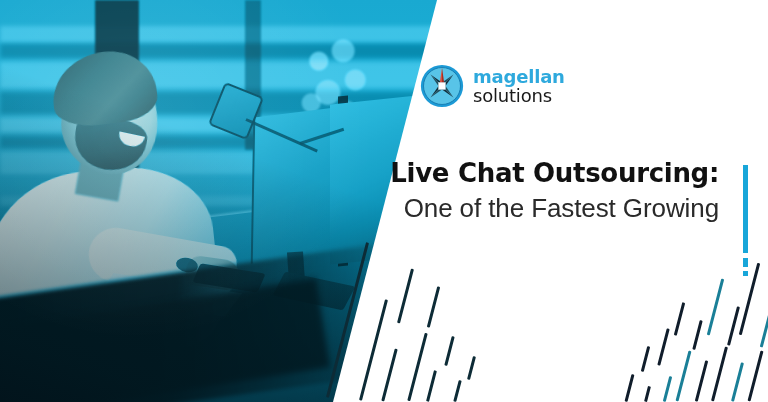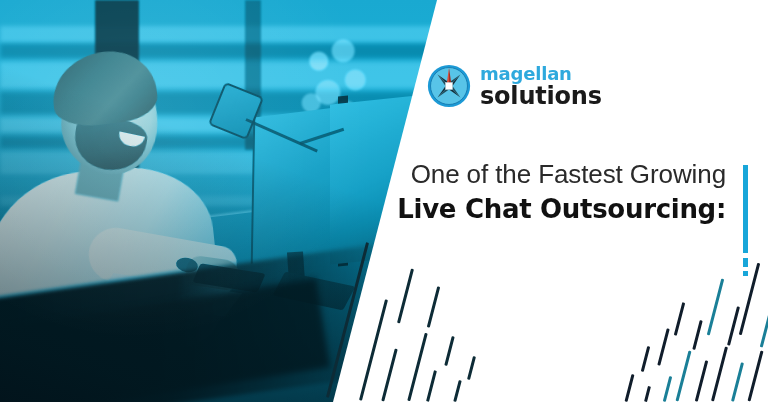--- a/index.html
+++ b/index.html
@@ -357,21 +357,21 @@
     position: absolute;
     inset: 0;
     background: #11a3cb;
     mix-blend-mode: color;
     opacity: .62;
   }
 
   
   .content-panel {
     position: absolute;
-    right: 9px;
+    right: 16px;
     top: 0;
     width: 440px;
     height: 402px;
     background: transparent;
   }
 
   
   .logo {
     position: absolute;
     left: 108px;
@@ -392,22 +392,22 @@
   }
   .logo-word-1 {
     font-family: "DejaVu Sans", sans-serif;
     font-size: 18px;
     font-weight: 700;
     color: #2ea9dd;
     letter-spacing: -0.2px;
   }
   .logo-word-2 {
     font-family: "DejaVu Sans", sans-serif;
-    font-size: 24px;
-    font-weight: 700;
+    font-size: 18px;
+    font-weight: 400;
     color: #1a1a1a;
     letter-spacing: -0.2px;
     margin-top: 1px;
   }
 
   
   .headline {
     position: absolute;
     right: 33px;
     top: 156px;
@@ -559,22 +559,22 @@
 
         <rect x="42" y="42" width="16" height="16" fill="#ffffff" stroke="#b9d9e4" stroke-width="1"></rect>
       </svg>
       <span class="logo-words">
         <span class="logo-word-1">magellan</span>
         <span class="logo-word-2">solutions</span>
       </span>
     </div>
 
     <div class="headline">
+      <span class="headline-line l1">Live Chat Outsourcing:</span>
       <span class="headline-line l2">One of the Fastest Growing</span>
-      <span class="headline-line l1">Live Chat Outsourcing:</span>
     </div>
   </div>
 
   <div class="accent-bar"></div>
   <div class="accent-dash d1"></div>
   <div class="accent-dash d2"></div>
 
   <div class="hatch left" id="hatch-left">
       <span style="left: 16px; top: 0px; height: 160px;"></span>
       <span style="left: 42px; top: 58px; height: 104px;"></span>

